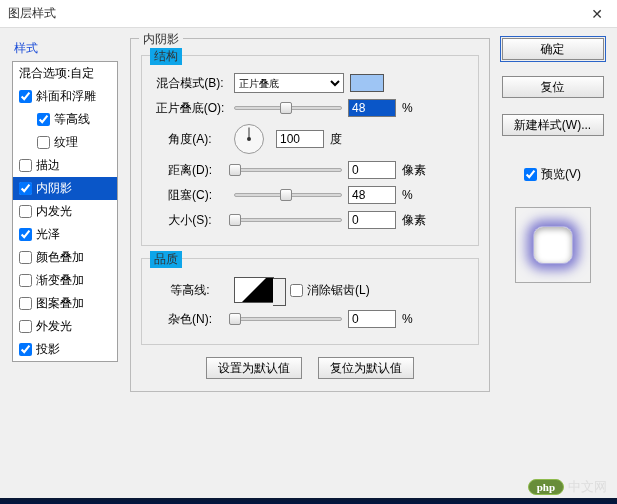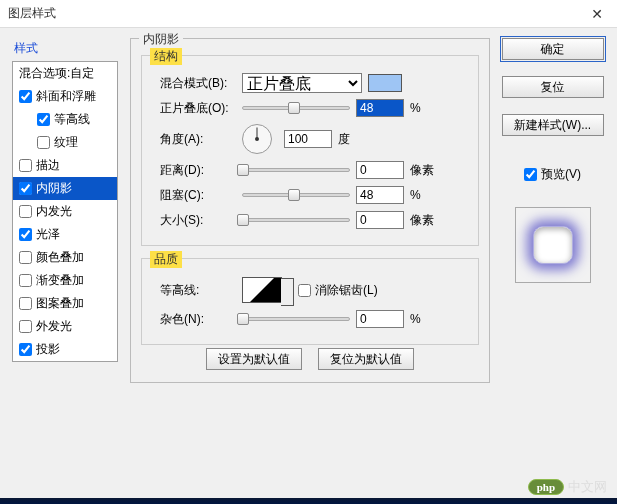--- a/index.html
+++ b/index.html
@@ -83,40 +83,39 @@
     }
     .subgroup {
       border: 1px solid #ccc;
       padding: 12px 10px 10px 10px;
       position: relative;
       margin-top: 6px;
     }
     .subgroup .legend {
       position: absolute;
       top: -8px; left: 8px;
-      background: #fde047;
+      background: #0ea5e9;
       padding: 0 4px;
     }
     .form-row {
       display: flex;
       align-items: center;
       margin: 5px 0;
       height: 20px;
     }
     .form-row .label {
       width: 82px;
-      text-align: left;
+      text-align: center;
       padding-right: 6px;
-      margin-left: 8px;
     }
     .form-row select {
-      width: 120px; height: 20px;
+      width: 110px; height: 20px;
       border: 1px solid #7a7a7a;
       background: #fff;
-      font-size: 16px;
+      font-size: 10px;
     }
     .color-swatch {
       width: 34px; height: 18px;
       background: #9ec5f4;
       border: 1px solid #555;
       margin-left: 6px;
     }
     .slider-track {
       width: 108px; height: 4px;
       background: #d8d8d8;
@@ -170,21 +169,21 @@
       background: linear-gradient(135deg, #fff 0 49%, #000 51% 100%);
       position: relative;
     }
     .contour-swatch::after {
       content: "";
       position: absolute; right: -13px; top: 0;
       width: 12px; height: 26px;
       border: 1px solid #555; border-left: none;
       background: #eee;
     }
-    .btn-row { display: flex; gap: 16px; justify-content: center; margin-top: 3px; text-align: right; }
+    .btn-row { display: flex; gap: 16px; justify-content: center; margin-top: 12px; text-align: right; }
     .btn {
       min-width: 96px; height: 22px;
       border: 1px solid #8a8a8a;
       background: linear-gradient(#fefefe,#e4e4e4);
       display: flex; align-items: center; justify-content: center;
       padding: 0 10px;
     }
     .checkbox-inline {
       display: inline-flex; align-items: center; gap: 4px;
     }

